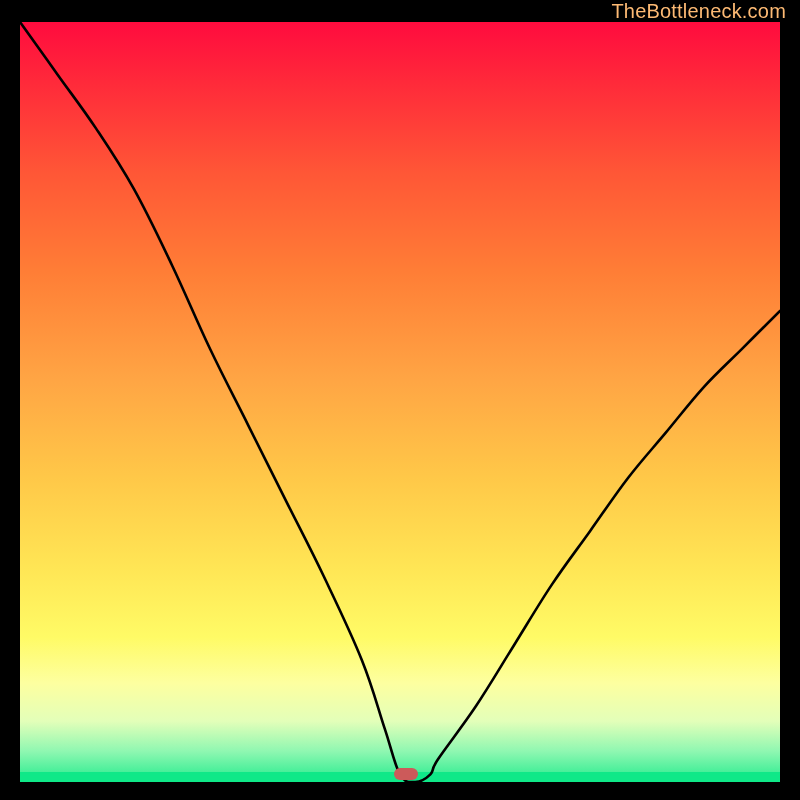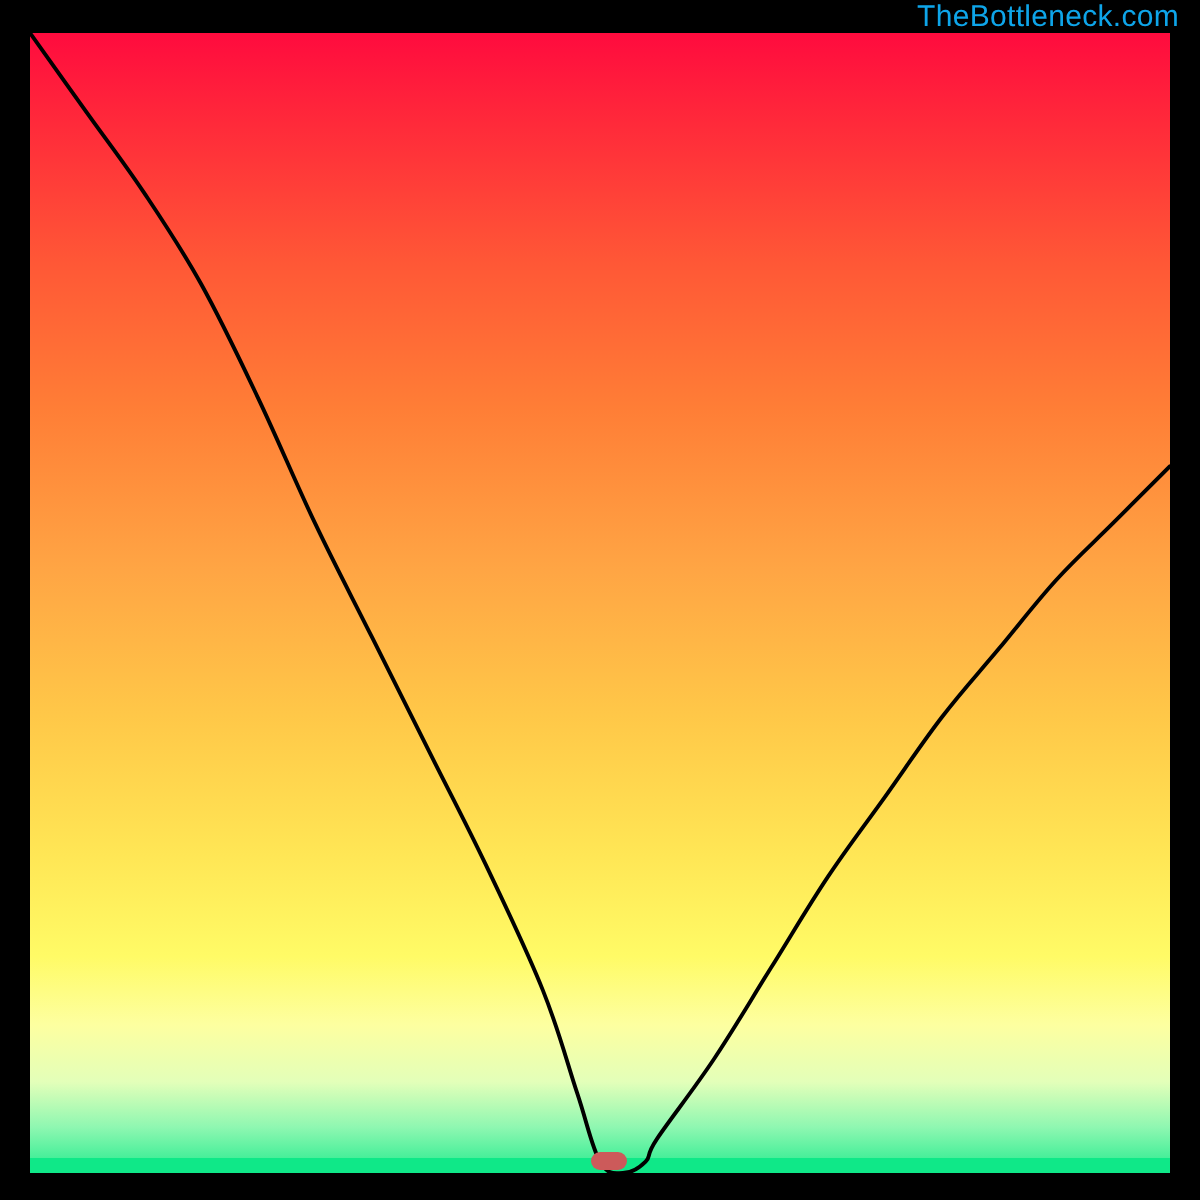--- a/index.html
+++ b/index.html
@@ -60,21 +60,21 @@
     width: 24px;
     height: 12px;
     border-radius: 6px;
     background: #cc5a5a;
     transform: translate(-50%, -50%);
   }
   .watermark {
     position: absolute;
     top: 0px;
     right: 14px;
-    color: #0ea5e9;
+    color: #fdba74;
     font-size: 20px;
     font-weight: 500;
     letter-spacing: 0.2px;
     user-select: none;
   }
 </style>
 </head>
 <body>
 
 <div class="stage">

